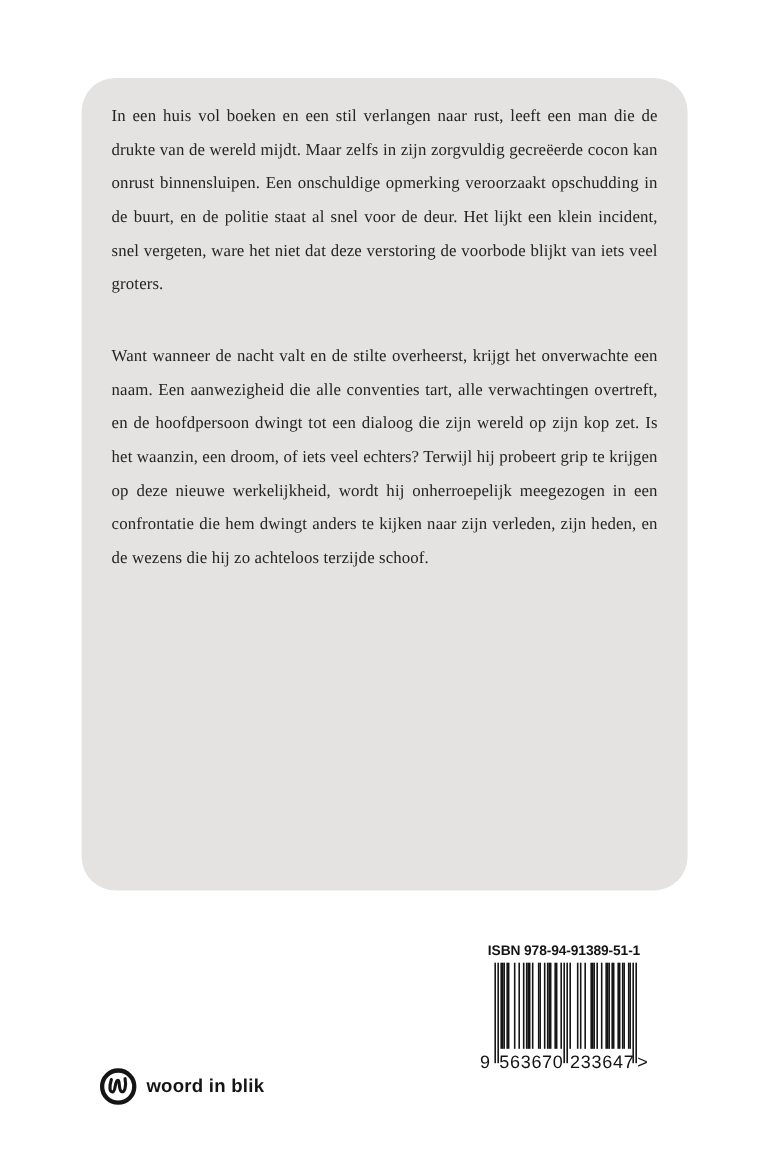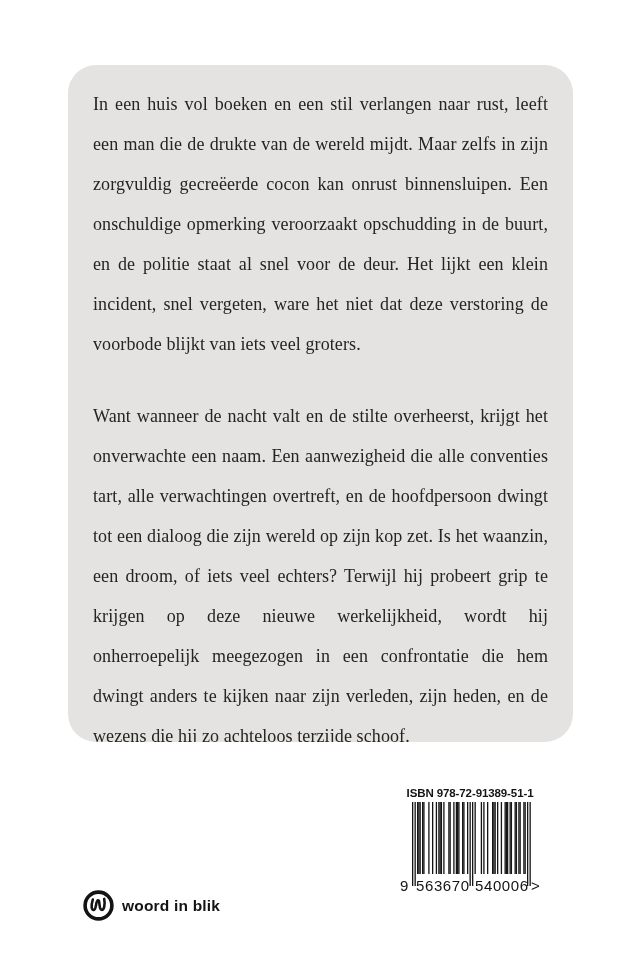--- a/index.html
+++ b/index.html
@@ -21,21 +21,21 @@
     width:505px;height:677px;
     box-sizing:border-box;
     background:var(--panel-bg);
     border-radius:28px;
     padding:19px 25px;
     overflow:hidden;
   }
   .blurb{
     margin:0 0 32px 0;
     font-family:"Liberation Serif","DejaVu Serif",serif;
-    font-size:18px;line-height:40px;
+    font-size:14px;line-height:28px;
     color:var(--text);
     text-align:justify;
     hyphens:manual;-webkit-hyphens:manual;
     letter-spacing:0.1px;
   }
   .blurb:last-child{margin-bottom:0;}
   
   .barcode-block{
     position:absolute;left:399px;top:786px;width:142px;
   }
@@ -70,21 +70,21 @@
 <body>
 
 <main class="cover">
 
   <section class="blurb-panel">
     <p class="blurb">In een huis vol boeken en een stil verlangen naar rust, leeft een man die de drukte van de wereld mijdt. Maar zelfs in zijn zorgvuldig gecreëerde cocon kan onrust binnen­sluipen. Een onschuldige opmerking veroorzaakt opschud­ding in de buurt, en de politie staat al snel voor de deur. Het lijkt een klein incident, snel vergeten, ware het niet dat deze verstoring de voorbode blijkt van iets veel groters.</p>
     <p class="blurb">Want wanneer de nacht valt en de stilte overheerst, krijgt het onverwachte een naam. Een aanwezigheid die alle conventies tart, alle verwachtingen overtreft, en de hoofd­persoon dwingt tot een dialoog die zijn wereld op zijn kop zet. Is het waanzin, een droom, of iets veel echters? Terwijl hij probeert grip te krijgen op deze nieuwe werkelijkheid, wordt hij onherroepelijk meegezogen in een confrontatie die hem dwingt anders te kijken naar zijn verleden, zijn heden, en de wezens die hij zo achteloos terzijde schoof.</p>
   </section>
 
   <div class="barcode-block">
-    <div class="isbn-label">ISBN 978-72-91389-51-1</div>
+    <div class="isbn-label">ISBN 978-94-91389-51-1</div>
     <div class="bars-wrap">
       <svg id="barcode-svg" width="142" height="86" viewBox="0 0 142 86" aria-hidden="true">
           <rect x="13.00" y="0" width="1.31" height="84" fill="#141414"></rect>
           <rect x="15.50" y="0" width="1.31" height="84" fill="#141414"></rect>
           <rect x="18.00" y="0" width="1.31" height="72" fill="#141414"></rect>
           <rect x="19.25" y="0" width="1.31" height="72" fill="#141414"></rect>
           <rect x="20.50" y="0" width="1.31" height="72" fill="#141414"></rect>
           <rect x="23.00" y="0" width="1.31" height="72" fill="#141414"></rect>
           <rect x="24.25" y="0" width="1.31" height="72" fill="#141414"></rect>
           <rect x="29.25" y="0" width="1.31" height="72" fill="#141414"></rect>
@@ -123,21 +123,21 @@
           <rect x="116.75" y="0" width="1.31" height="72" fill="#141414"></rect>
           <rect x="119.25" y="0" width="1.31" height="72" fill="#141414"></rect>
           <rect x="120.50" y="0" width="1.31" height="72" fill="#141414"></rect>
           <rect x="124.25" y="0" width="1.31" height="72" fill="#141414"></rect>
           <rect x="125.50" y="0" width="1.31" height="72" fill="#141414"></rect>
           <rect x="128.00" y="0" width="1.31" height="84" fill="#141414"></rect>
           <rect x="130.50" y="0" width="1.31" height="84" fill="#141414"></rect>
         </svg>
       <span class="bc-num bc-first">9</span>
       <span class="bc-num bc-g1">563670</span>
-      <span class="bc-num bc-g2">540006</span>
+      <span class="bc-num bc-g2">233647</span>
       <span class="bc-num bc-end">&gt;</span>
     </div>
   </div>
 
   <div class="publisher">
     <svg class="logo-mark" width="33" height="33" viewBox="0 0 33 33" aria-hidden="true">
       <circle cx="16.5" cy="16.5" r="13.4" fill="none" stroke="#141414" stroke-width="3.6"></circle>
       <path d="M 10.8,10.6 C 8.8,17.2 9.4,21.4 12.0,20.9 C 14.4,20.4 13.6,12.2 15.9,11.3 C 18.2,10.4 16.6,19.2 19.2,20.6 C 21.8,22.0 23.5,16.2 22.2,9.9" fill="none" stroke="#141414" stroke-width="2.6" stroke-linecap="round" stroke-linejoin="round"></path>
     </svg>
     <span class="logo-text">woord in blik</span>

